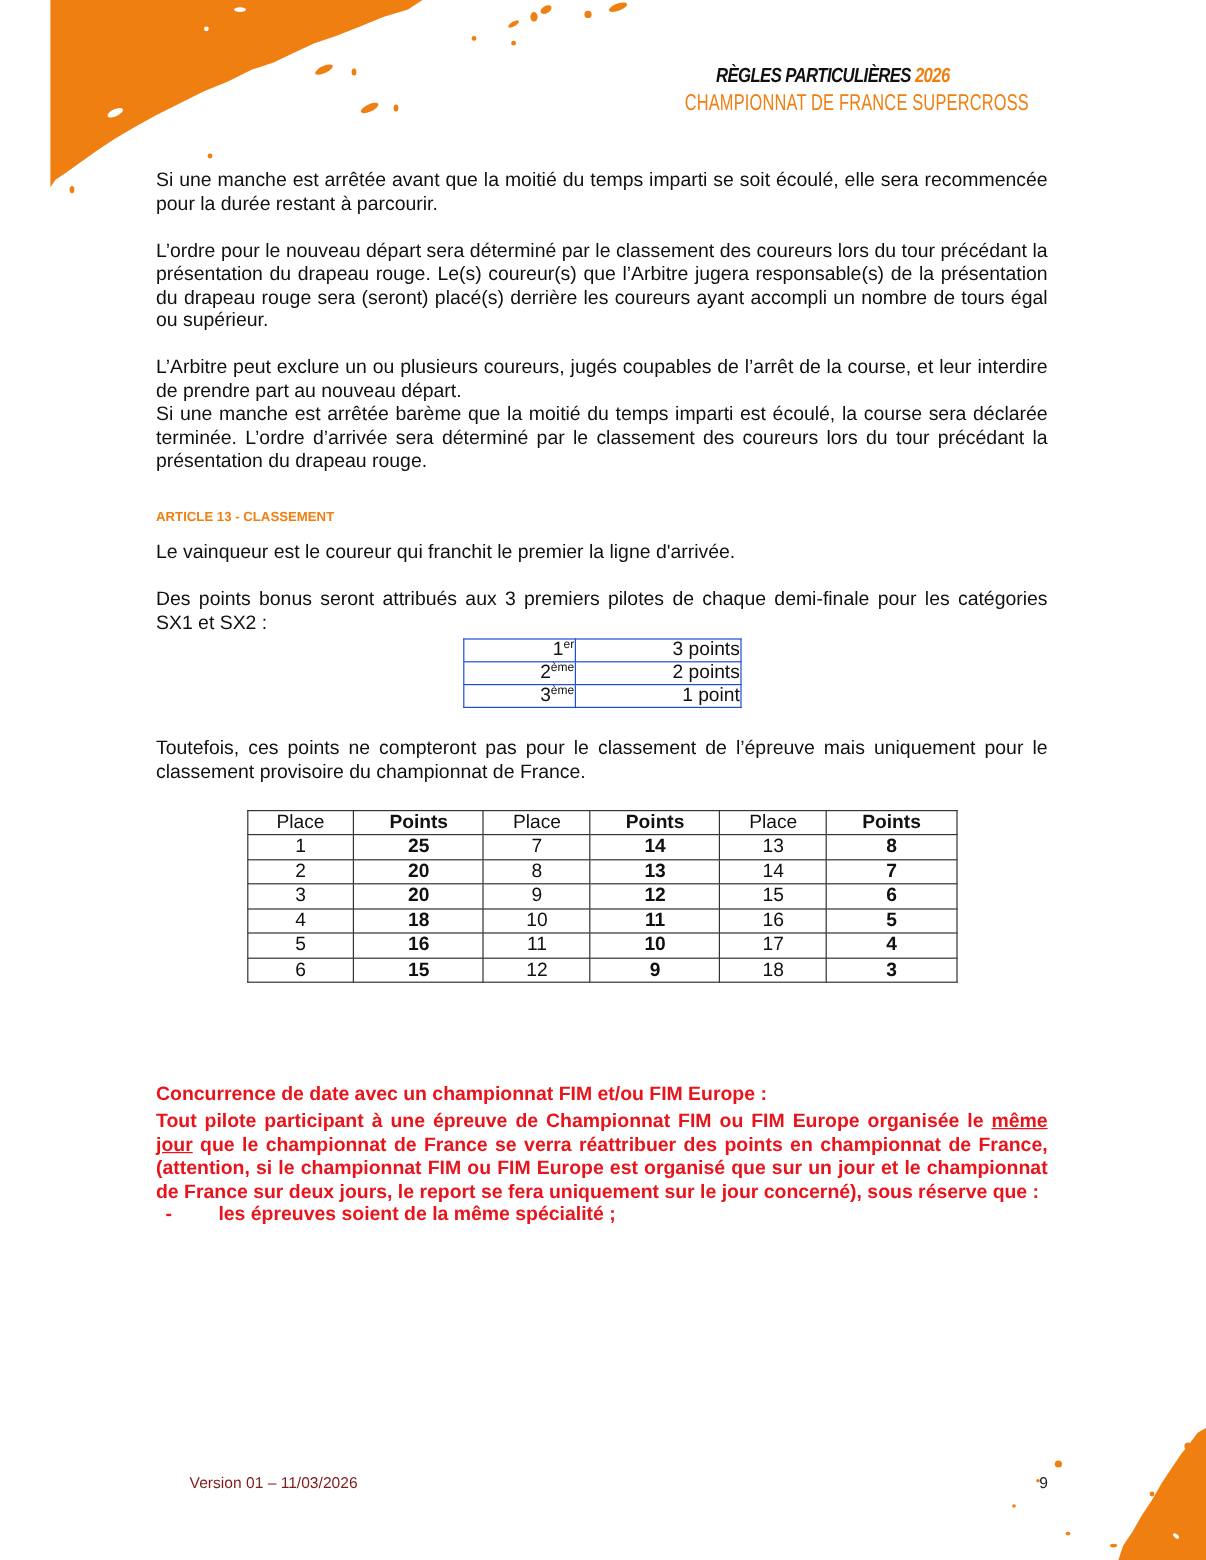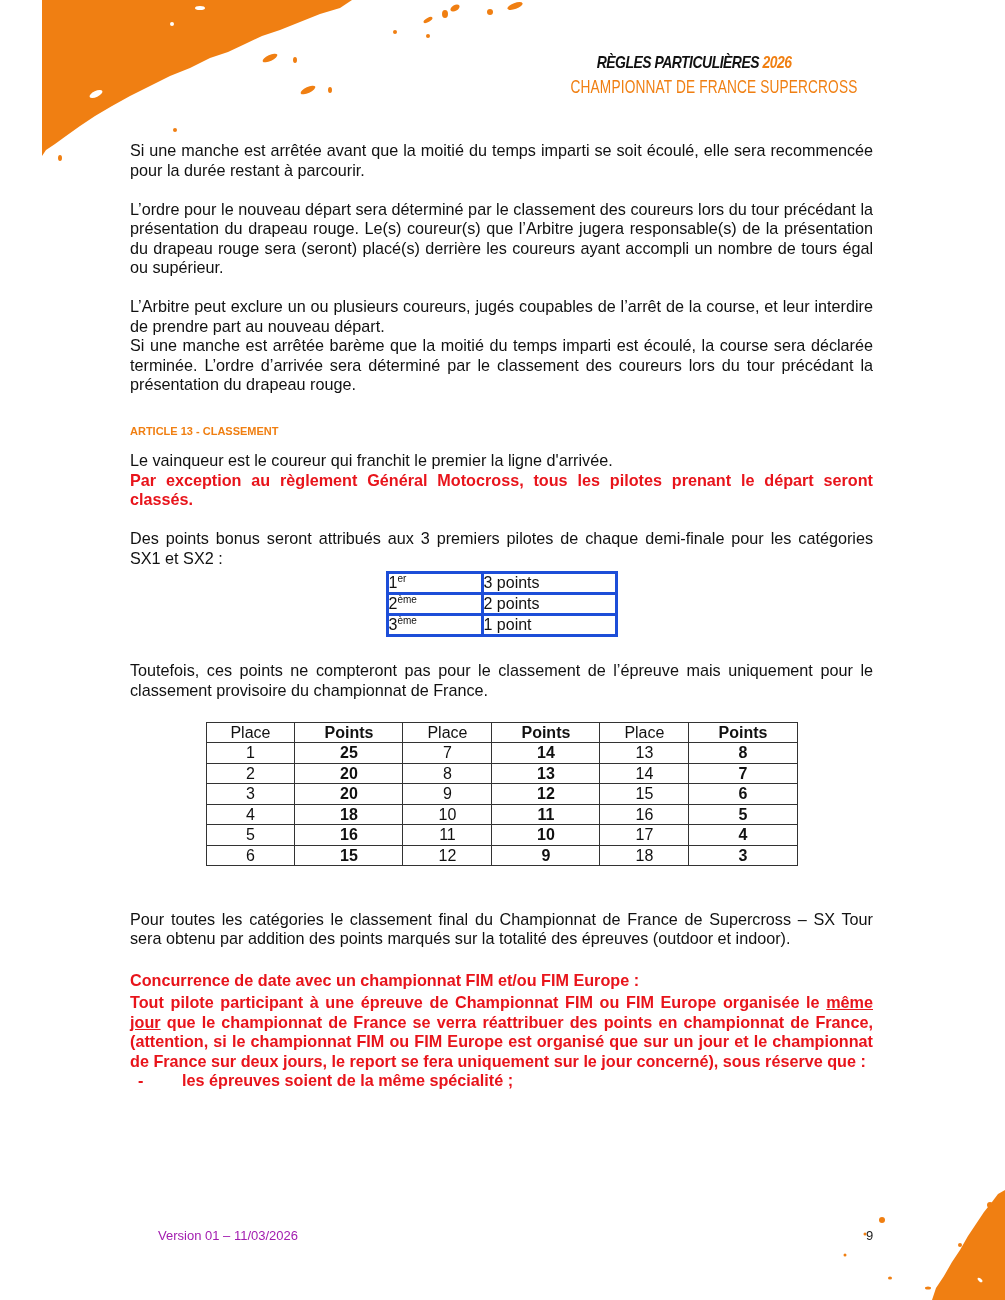--- a/index.html
+++ b/index.html
@@ -13,29 +13,29 @@
   .header .t1 .yr { color: #f07f12; }
   .header .t2 { font-family: "Liberation Sans", sans-serif; font-size: 19px; color: #f07f12;
                 transform: scaleX(0.72); transform-origin: right; display: block; margin-top: 6px; letter-spacing: 0.2px; }
   .content { position: absolute; left: 130px; top: 141px; width: 743px; font-size: 16.2px; line-height: 19.5px; }
   .content p { margin: 0; text-align: justify; }
   .gap { height: 19.5px; }
   .h-article { color: #f07f12; font-weight: bold; font-size: 11px; margin: 0; }
   .red { color: #e8141b; font-weight: bold; }
   .u { text-decoration: underline; }
   table.bonus { border-collapse: collapse; margin: 3px auto 0 auto; width: 232px; }
-  table.bonus td { border: 3px solid #1d4ed8; height: 18px; padding: 0; text-align: left; font-size: 16px; line-height: 18px; }
+  table.bonus td { border: 1px solid #1d4ed8; height: 18px; padding: 0; text-align: right; font-size: 16px; line-height: 18px; }
   table.bonus td:first-child { width: 92px; }
   table.bonus sup { font-size: 10px; vertical-align: 6px; line-height: 0; }
-  table.scale { border-collapse: collapse; margin: 2px auto 0 auto; width: 592px; }
+  table.scale { border-collapse: collapse; margin: 2px auto 18px auto; width: 592px; }
   table.scale td { border: 1px solid #333; height: 19.5px; padding: 0; text-align: center; font-size: 16px; line-height: 19px; }
   table.scale td.b { font-weight: bold; }
   .bullet { display: flex; }
   .bullet .dash { width: 44px; padding-left: 8px; }
-  .footer-version { position: absolute; left: 158px; top: 1228px; font-size: 13px; color: #a21caf; }
+  .footer-version { position: absolute; left: 158px; top: 1228px; font-size: 13px; color: #7f1d1d; }
   .footer-page { position: absolute; left: 866px; top: 1228px; font-size: 13px; color: #222; }
 </style>
 </head>
 <body>
 
 <svg class="splash-tl" viewBox="0 0 560 170">
   <path d="M42 0 L352 0 L340 8 L320 14 L300 22 L280 30 L262 36 L245 44 L228 52 L210 58 L190 68 L170 76 L150 86 L130 96 L112 106 L95 116 L80 126 L66 136 L55 144 L46 150 L42 156 Z" fill="#f07f12"></path>
   <ellipse cx="96" cy="94" rx="7" ry="3" fill="#fff" transform="rotate(-25 96 94)"></ellipse>
   <ellipse cx="200" cy="8" rx="5" ry="2" fill="#fff"></ellipse>
   <ellipse cx="172" cy="24" rx="2" ry="2" fill="#fff"></ellipse>
@@ -63,21 +63,20 @@
   <p>Si une manche est arrêtée avant que la moitié du temps imparti se soit écoulé, elle sera recommencée pour la durée restant à parcourir.</p>
   <div class="gap"></div>
   <p>L’ordre pour le nouveau départ sera déterminé par le classement des coureurs lors du tour précédant la présentation du drapeau rouge. Le(s) coureur(s) que l’Arbitre jugera responsable(s) de la présentation du drapeau rouge sera (seront) placé(s) derrière les coureurs ayant accompli un nombre de tours égal ou supérieur.</p>
   <div class="gap"></div>
   <p>L’Arbitre peut exclure un ou plusieurs coureurs, jugés coupables de l’arrêt de la course, et leur interdire de prendre part au nouveau départ.</p>
   <p>Si une manche est arrêtée barème que la moitié du temps imparti est écoulé, la course sera déclarée terminée. L’ordre d’arrivée sera déterminé par le classement des coureurs lors du tour précédant la présentation du drapeau rouge.</p>
   <div class="gap" style="height:27px"></div>
   <p class="h-article">ARTICLE 13 - CLASSEMENT</p>
   <div style="height:10px"></div>
   <p>Le vainqueur est le coureur qui franchit le premier la ligne d'arrivée.</p>
-  <p class="red">Par exception au règlement Général Motocross, tous les pilotes prenant le départ seront classés.</p>
   <div class="gap"></div>
   <p>Des points bonus seront attribués aux 3 premiers pilotes de chaque demi-finale pour les catégories SX1 et SX2 :</p>
 
   <table class="bonus">
     <tbody id="bonus-body">
         <tr>
           <td><span>1</span><sup>er</sup></td>
           <td>3 points</td>
         </tr>
         <tr>
@@ -153,21 +152,20 @@
           <td>12</td>
           <td class="b">9</td>
           <td>18</td>
           <td class="b">3</td>
         </tr>
       </tbody>
   </table>
 
   <div class="gap" style="height:24px"></div>
   <div class="gap"></div>
-  <p>Pour toutes les catégories le classement final du Championnat de France de Supercross – SX Tour sera obtenu par addition des points marqués sur la totalité des épreuves (outdoor et indoor).</p>
   <div class="gap" style="height:22px"></div>
   <p class="red">Concurrence de date avec un championnat FIM et/ou FIM Europe :</p>
   <div style="height:3px"></div>
   <p class="red"><span>Tout pilote participant à une épreuve de Championnat FIM ou FIM Europe organisée le </span><span class="u">même</span><span> </span><span class="u">jour</span><span> que le championnat de France se verra réattribuer des points en championnat de France, (attention, si le championnat FIM ou FIM Europe est organisé que sur un jour et le championnat de France sur deux jours, le report se fera uniquement sur le jour concerné), sous réserve que :</span></p>
   <div class="bullet red">
     <span class="dash">-</span>
     <span>les épreuves soient de la même spécialité ;</span>
   </div>
 </div>
 

